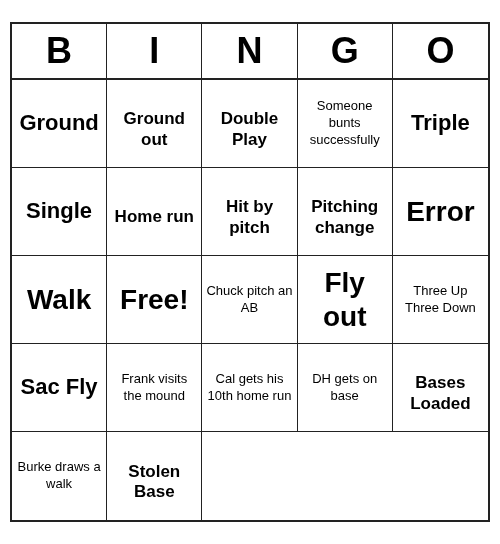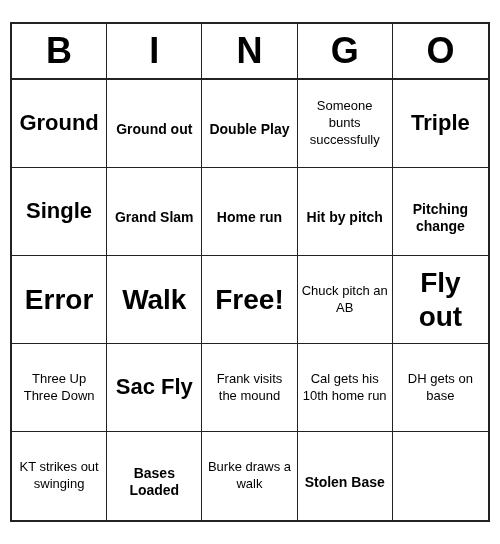--- a/index.html
+++ b/index.html
@@ -60,21 +60,21 @@
     }
     .cell-text.large {
       font-size: 22px;
       font-weight: bold;
     }
     .cell-text.xlarge {
       font-size: 28px;
       font-weight: bold;
     }
     .cell-text.medium {
-      font-size: 14px;
+      font-size: 17px;
       font-weight: bold;
       margin-top: 12px;
     }
     .cell-text.small {
       font-size: 13px;
       line-height: 1.3;
     }
   </style>
 </head>
 <body>
@@ -98,23 +98,20 @@
         <span class="cell-text medium">Double Play</span>
       </div>
       <div class="bingo-cell">
         <span class="cell-text small">Someone bunts successfully</span>
       </div>
       <div class="bingo-cell">
         <span class="cell-text large">Triple</span>
       </div>
       <div class="bingo-cell">
         <span class="cell-text large">Single</span>
-      </div>
-      <div class="bingo-cell">
-        <span class="cell-text medium">Grand Slam</span>
       </div>
       <div class="bingo-cell">
         <span class="cell-text medium">Home run</span>
       </div>
       <div class="bingo-cell">
         <span class="cell-text medium">Hit by pitch</span>
       </div>
       <div class="bingo-cell">
         <span class="cell-text medium">Pitching change</span>
       </div>
@@ -142,23 +139,20 @@
       <div class="bingo-cell">
         <span class="cell-text small">Frank visits the mound</span>
       </div>
       <div class="bingo-cell">
         <span class="cell-text small">Cal gets his 10th home run</span>
       </div>
       <div class="bingo-cell">
         <span class="cell-text small">DH gets on base</span>
       </div>
       <div class="bingo-cell">
-        <span class="cell-text small">KT strikes out swinging</span>
-      </div>
-      <div class="bingo-cell">
         <span class="cell-text medium">Bases Loaded</span>
       </div>
       <div class="bingo-cell">
         <span class="cell-text small">Burke draws a walk</span>
       </div>
       <div class="bingo-cell">
         <span class="cell-text medium">Stolen Base</span>
       </div>
     </div>
 </div>

